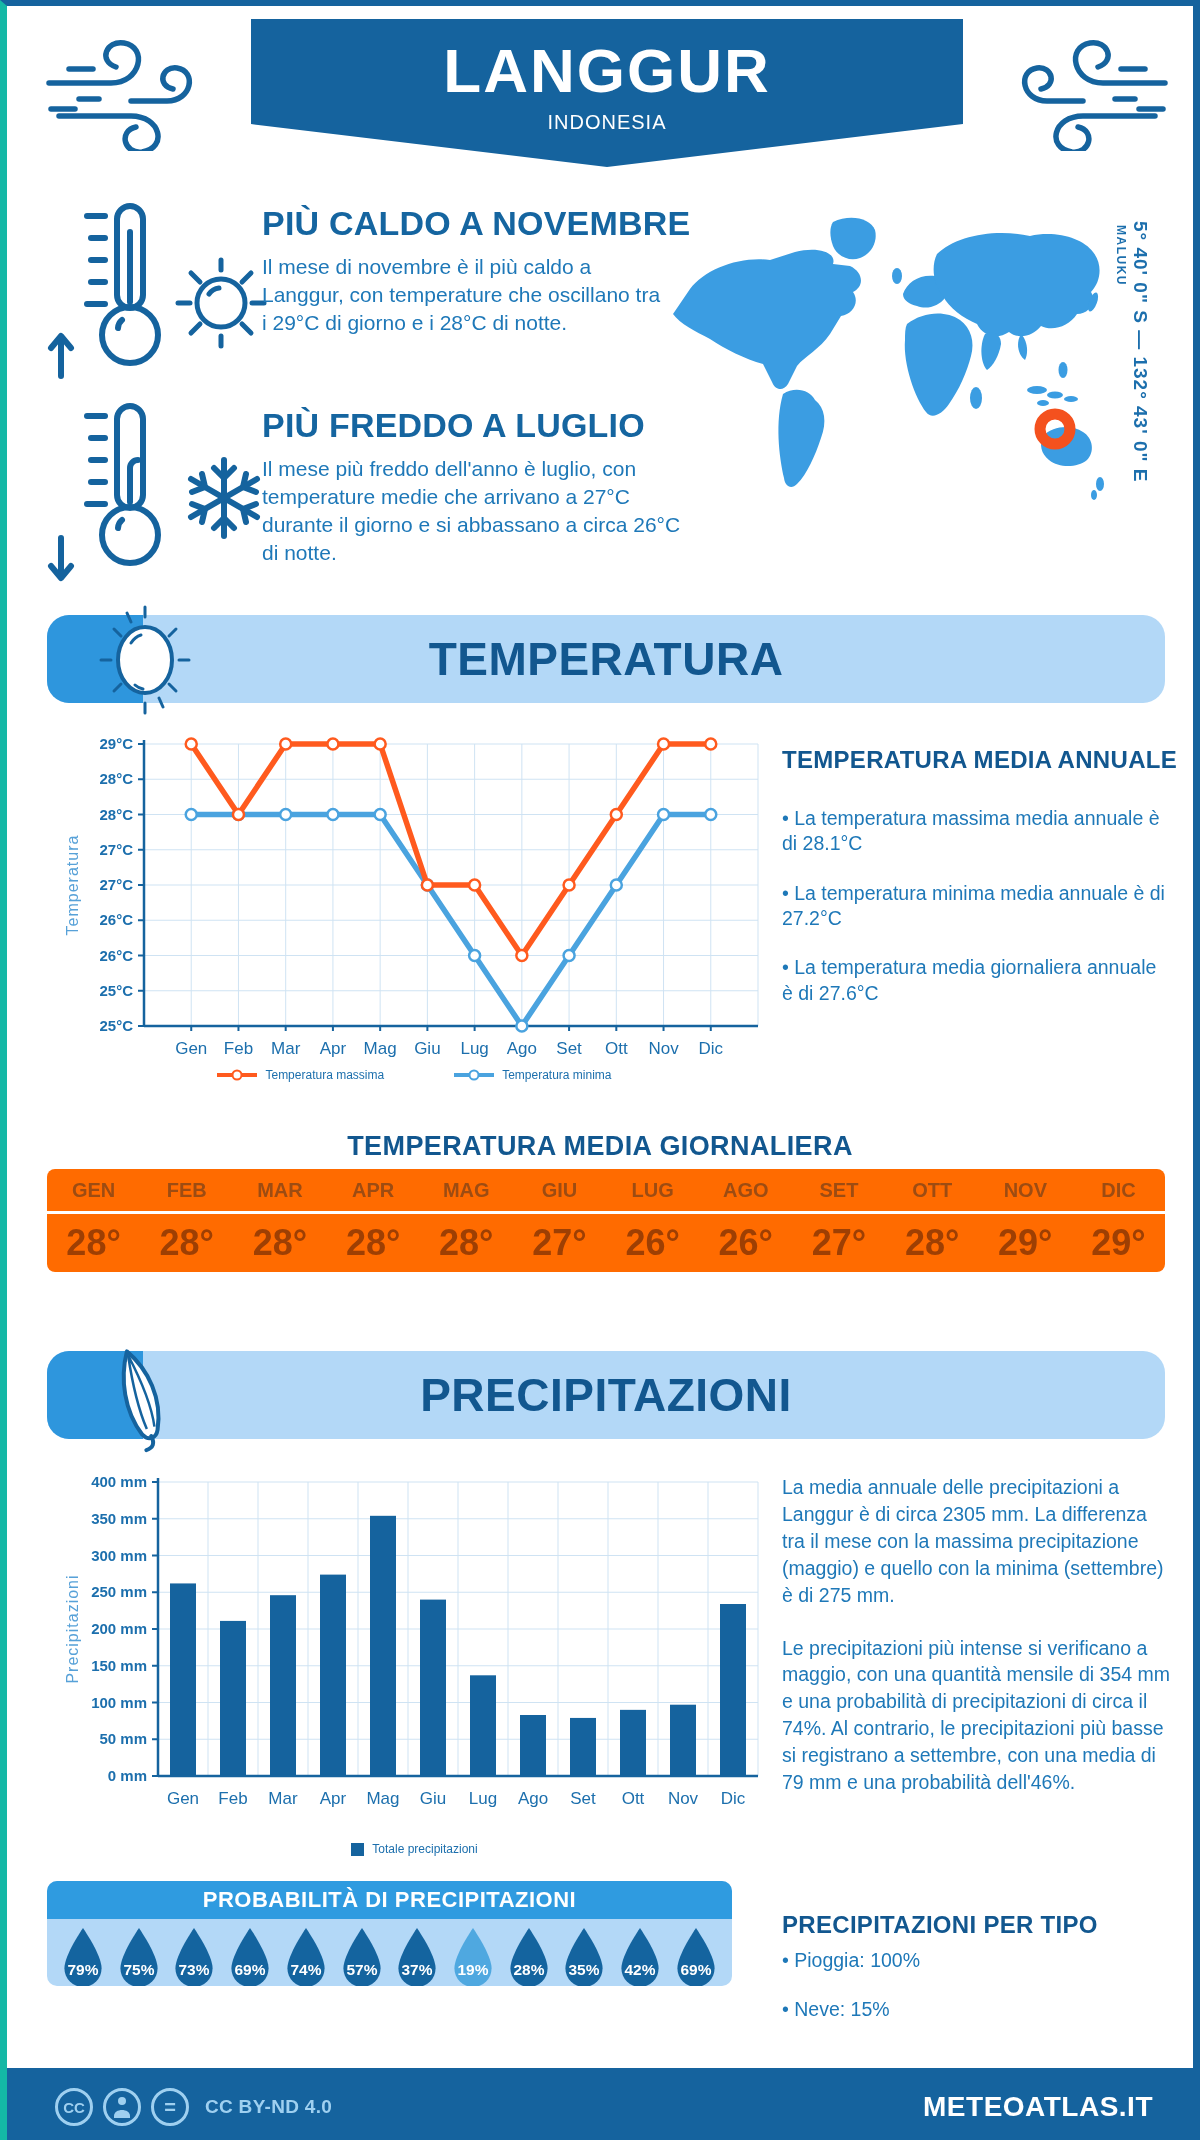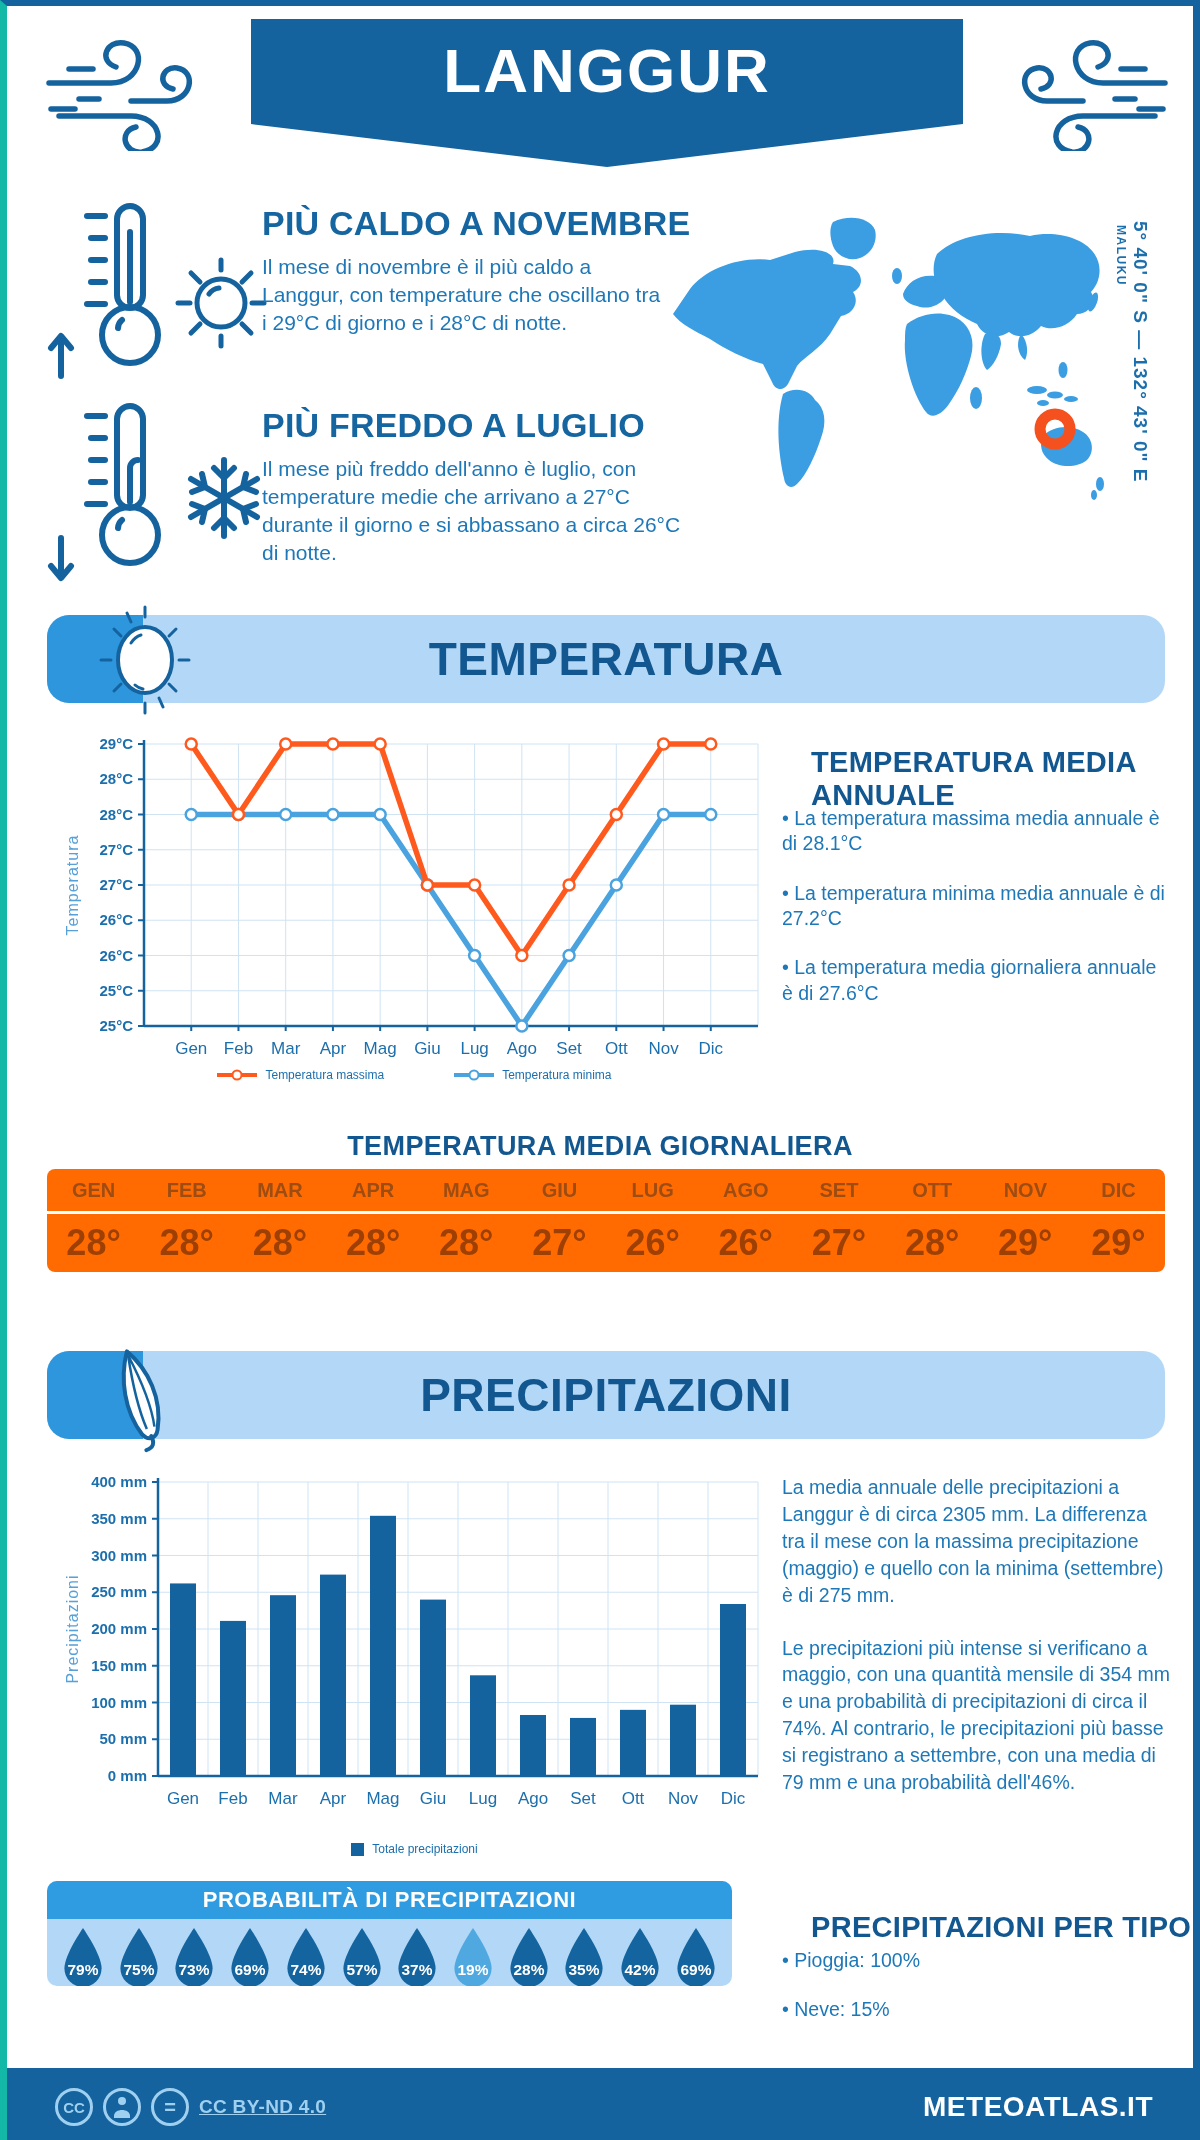--- a/index.html
+++ b/index.html
@@ -22,21 +22,21 @@
   
   #coords{writing-mode:vertical-rl;text-orientation:sideways;color:#1c6fad;line-height:1.25;}
   #coords .c1{font-size:19px;font-weight:700;letter-spacing:1px;}
   #coords .c2{font-size:12px;font-weight:700;letter-spacing:1.5px;margin-top:4px;}
   
   .sec-banner{width:1118px;height:88px;background:#b3d8f7;border-radius:22px;}
   .sec-banner .cap{position:absolute;left:0;top:0;width:96px;height:88px;background:#2e96dd;border-radius:22px 0 0 22px;}
   .sec-banner .sec-title{position:absolute;left:0;top:0;width:100%;height:88px;display:flex;align-items:center;justify-content:center;
        font-size:46px;font-weight:700;color:#12578f;letter-spacing:.5px;}
   
-  .panel-head{font-size:29px;font-weight:700;color:#12578f;letter-spacing:.3px;margin-left:29px;}
+  .panel-head{font-size:24px;font-weight:700;color:#12578f;letter-spacing:.3px;}
   .bullet{font-size:19.5px;color:#1e78b8;line-height:1.3;margin-bottom:24px;}
   .para{font-size:19.5px;color:#1e78b8;line-height:1.38;margin-bottom:26px;}
   
   .legend{display:flex;justify-content:center;gap:70px;align-items:center;font-size:12px;color:#1c6fad;}
   .legend .item{display:flex;align-items:center;gap:8px;}
   
   #daily-head{width:100%;text-align:center;font-size:27px;font-weight:700;color:#12578f;letter-spacing:.4px;}
   #daily-table{left:40px;top:1163px;width:1118px;height:103px;display:flex;border-radius:8px;overflow:hidden;}
   .day-col{flex:1;display:flex;flex-direction:column;}
   .day-col .m{height:45px;display:flex;align-items:center;justify-content:center;
@@ -48,21 +48,21 @@
   #prob-head{height:38px;background:#2f9be0;display:flex;align-items:center;justify-content:center;
              color:#fff;font-weight:700;font-size:22px;letter-spacing:.5px;}
   #drops{display:flex;justify-content:space-between;padding:6px 10px 0 10px;}
   .drop{display:flex;flex-direction:column;align-items:center;width:52px;}
   .drop .mon{font-size:12.5px;font-weight:700;color:#12578f;letter-spacing:.5px;margin-top:2px;}
   
   #footer{left:0;top:2062px;width:1186px;height:78px;background:#15639e;display:flex;align-items:center;}
   .cc-circle{width:38px;height:38px;border:3px solid #9fd0f0;border-radius:50%;display:flex;align-items:center;justify-content:center;
              color:#9fd0f0;font-weight:700;margin-right:10px;}
   #brand{margin-left:auto;margin-right:40px;color:#fff;font-size:28px;font-weight:700;letter-spacing:.5px;}
-  #cc-text{color:#9fd0f0;font-size:19px;font-weight:700;letter-spacing:.3px;text-decoration:underline;}
+  #cc-text{color:#9fd0f0;font-size:19px;font-weight:700;margin-left:6px;letter-spacing:.3px;}
   text{font-family:"Liberation Sans",sans-serif;}
 </style>
 </head>
 <body>
 
 <div id="page">
 
   <svg class="abs" style="left:28px;top:25px;" width="180" height="120" viewBox="0 0 180 120">
     <g class="windsvg">
       <path d="M14,52 H76 C106,52 113,16 89,12 C71,9 63,30 81,36"></path>
@@ -79,20 +79,21 @@
       <path d="M96,70 H132 C157,70 162,40 142,37 C126,35 122,55 138,58"></path>
       <path d="M24,85 H96 C126,85 133,117 107,121 C89,123 83,100 101,96"></path>
       <line x1="34" y1="38" x2="58" y2="38"></line>
         <line x1="44" y1="68" x2="64" y2="68"></line>
         <line x1="16" y1="78" x2="40" y2="78"></line>
     </g>
   </svg>
 
   <div class="abs" id="banner">
     <h1>LANGGUR</h1>
+    <div class="sub">INDONESIA</div>
   </div>
 
   <svg class="abs" style="left:32px;top:192px;" width="230" height="185" viewBox="0 0 230 185">
     <g class="iconline" stroke-width="6">
       <line x1="48" y1="18" x2="66" y2="18"></line>
         <line x1="52" y1="40" x2="66" y2="40"></line>
         <line x1="52" y1="62" x2="66" y2="62"></line>
       <line x1="52" y1="84" x2="66" y2="84"></line>
         <line x1="48" y1="106" x2="66" y2="106"></line>
       <rect x="78" y="8" width="26" height="102" rx="13"></rect>

